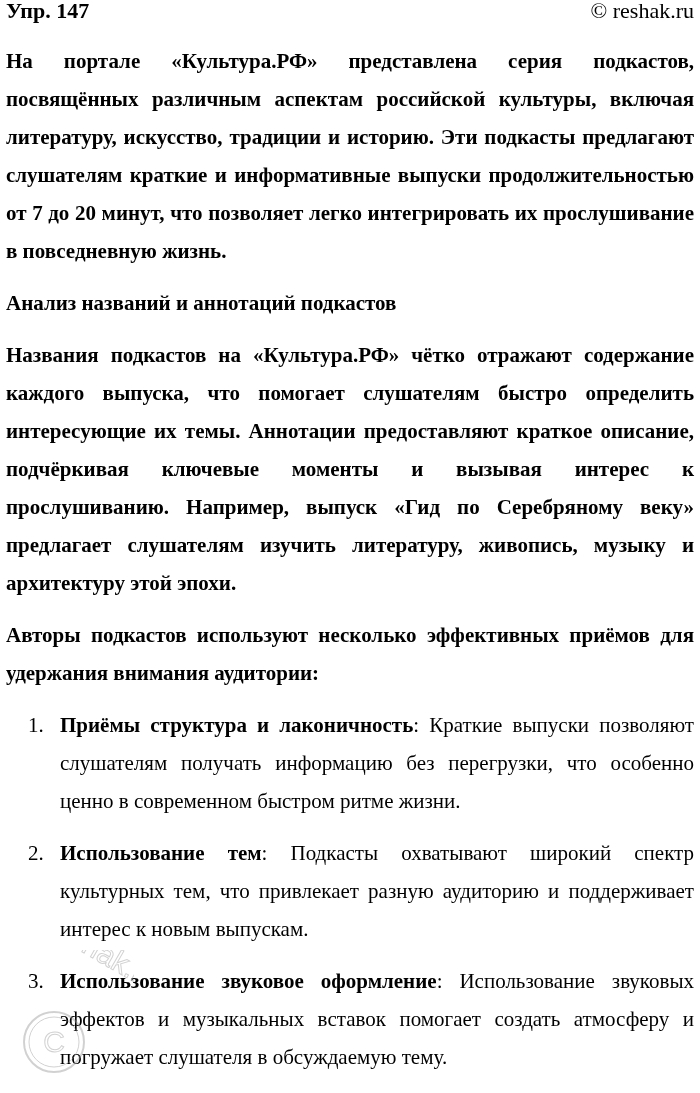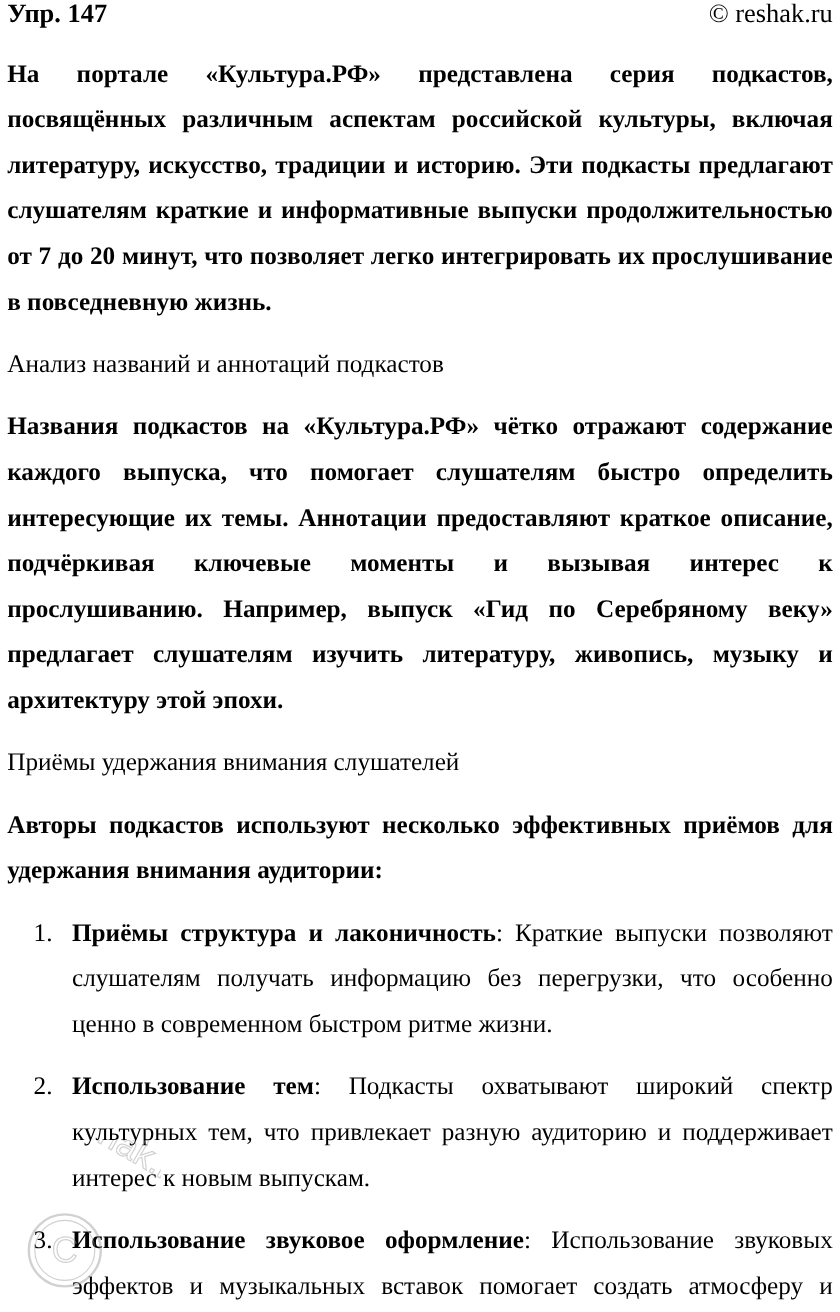--- a/index.html
+++ b/index.html
@@ -5,21 +5,21 @@
     html, body { margin: 0; padding: 0; background: #ffffff; }
     body {
       width: 700px; height: 1093px; overflow: hidden; position: relative;
       font-family: "Liberation Serif", serif; color: #000; font-size: 21px;
     }
     .header { position: absolute; left: 6px; right: 6px; top: -2px; height: 28px; }
     .ex-title { position: absolute; left: 0; top: 0; font-weight: bold; font-size: 22px; }
     .copyright { position: absolute; right: 0; top: 0; font-size: 22px; }
     .content { position: absolute; left: 6px; top: 42px; width: 688px; }
     p { margin: 0; line-height: 38px; text-align: justify; font-weight: bold; }
-    h2 { margin: 0; font-size: 21px; font-weight: normal; line-height: 38px; }
+    h2 { margin: 0; font-size: 21px; font-weight: bold; line-height: 38px; }
     .p1 { margin-bottom: 14px; }
     .h-a { margin-bottom: 14px; }
     .p2 { margin-bottom: 14px; }
     .h-b { margin-bottom: 14px; }
     .p3 { margin-bottom: 14px; }
     ol { margin: 0; padding: 0; list-style: none; }
     ol li { position: relative; padding-left: 54px; line-height: 38px; text-align: justify; margin-bottom: 14px; }
     ol li .num { position: absolute; left: 22px; top: 0; }
     ol li b { font-weight: bold; }
     .watermark { position: absolute; left: 14px; top: 950px; width: 120px; height: 130px; pointer-events: none; opacity: 0.45; }
@@ -31,21 +31,20 @@
   <span class="ex-title">Упр. 147</span>
   <span class="copyright">© reshak.ru</span>
 </div>
 
 <div class="content">
   <p class="p1">На портале «Культура.РФ» представлена серия подкастов, посвящённых различным аспектам российской культуры, включая литературу, искусство, традиции и историю. Эти подкасты предлагают слушателям краткие и информативные выпуски продолжительностью от 7 до 20 минут, что позволяет легко интегрировать их прослушивание в повседневную жизнь.</p>
 
   <h2 class="h-a">Анализ названий и аннотаций подкастов</h2>
   <p class="p2">Названия подкастов на «Культура.РФ» чётко отражают содержание каждого выпуска, что помогает слушателям быстро определить интересующие их темы. Аннотации предоставляют краткое описание, подчёркивая ключевые моменты и вызывая интерес к прослушиванию. Например, выпуск «Гид по Серебряному веку» предлагает слушателям изучить литературу, живопись, музыку и архитектуру этой эпохи.</p>
 
-  <h2 class="h-b">Приёмы удержания внимания слушателей</h2>
   <p class="p3">Авторы подкастов используют несколько эффективных приёмов для удержания внимания аудитории:</p>
 
   <ol>
     <li>
       <span class="num">1.</span>
       <b>Приёмы структура и лаконичность</b><span>: Краткие выпуски позволяют слушателям получать информацию без перегрузки, что особенно ценно в современном быстром ритме жизни.</span>
     </li>
     <li>
       <span class="num">2.</span>
       <b>Использование тем</b><span>: Подкасты охватывают широкий спектр культурных тем, что привлекает разную аудиторию и поддерживает интерес к новым выпускам.</span>

